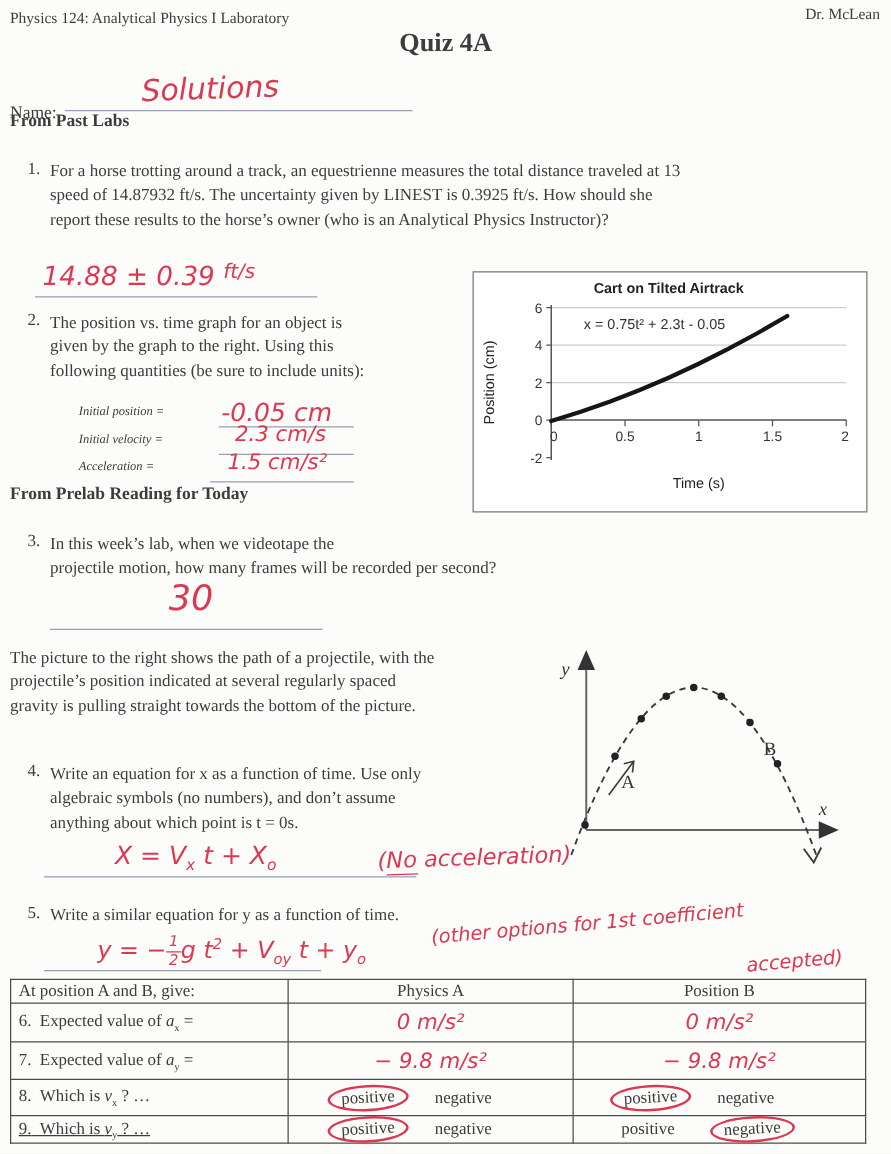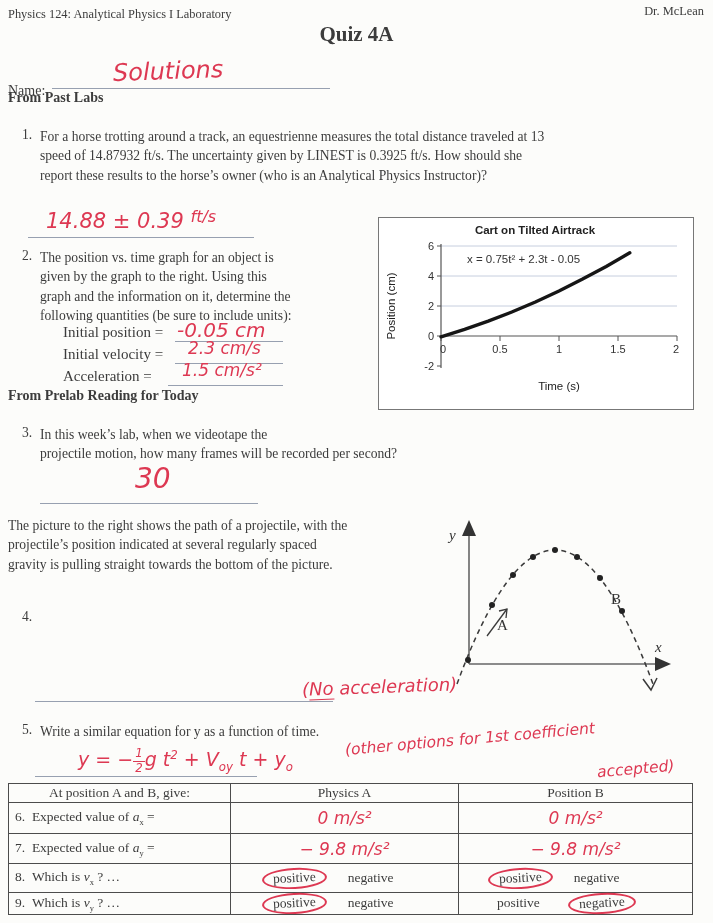--- a/index.html
+++ b/index.html
@@ -13,21 +13,21 @@
     font-family:"Liberation Serif",serif;color:var(--ink);overflow:hidden;
     margin:0 auto;
   }
   .abs{position:absolute;}
   .sans{font-family:"Liberation Sans",sans-serif;}
   .hw{font-family:"DejaVu Sans",sans-serif;font-style:italic;color:var(--red);white-space:nowrap;}
   .rule{position:absolute;height:1px;background:var(--rule);}
   .qline{font-size:13.6px;line-height:19.4px;white-space:nowrap;}
   .qnum{font-size:13.6px;}
   .heading{font-weight:bold;font-size:14px;}
-  .field-label{font-size:15px;white-space:nowrap;}
+  .field-label{font-size:10px;white-space:nowrap;font-style:italic;}
   table.ans{
     border-collapse:collapse;table-layout:fixed;
     font-size:13.5px;color:var(--ink);
   }
   table.ans td,table.ans th{
     border:1.3px solid #4c4c4c;padding:0 6px;font-weight:normal;
     vertical-align:middle;overflow:visible;
   }
   .circ{
     display:inline-block;border:2px solid var(--red);border-radius:50%;
@@ -53,31 +53,30 @@
   <div class="abs hw" style="left:113px;top:57px;font-size:24px;transform:rotate(-2deg);">Solutions</div>
 
   <div class="abs heading" style="left:8px;top:90px;">From Past Labs</div>
 
   <div class="abs qnum" style="left:22px;top:127px;">1.</div>
   <div class="abs" style="left:40px;top:127px;width:665px;">
     <div class="qline">For a horse trotting around a track, an equestrienne measures the total distance traveled at 13</div>
     <div class="qline">speed of 14.87932 ft/s.  The uncertainty given by LINEST is 0.3925 ft/s.  How should she</div>
     <div class="qline">report these results to the horse’s owner (who is an Analytical Physics Instructor)?</div>
   </div>
-  <div class="abs hw" style="left:46px;top:207px;font-size:21px;">
+  <div class="abs hw" style="left:34px;top:207px;font-size:21px;">
     <span>14.88 ± 0.39</span>
     <span style="font-size:16px;vertical-align:6px;">ft/s</span>
   </div>
   <div class="rule" style="left:28px;top:237px;width:226px;"></div>
 
   <div class="abs qnum" style="left:22px;top:248px;">2.</div>
   <div class="abs" style="left:40px;top:248px;width:340px;">
     <div class="qline">The position vs. time graph for an object is</div>
     <div class="qline">given by the graph to the right.  Using this</div>
-    <div class="qline">graph and the information on it, determine the</div>
     <div class="qline">following quantities (be sure to include units):</div>
   </div>
   <div class="abs field-label" style="left:63px;top:324px;">Initial position =</div>
   <div class="rule" style="left:175px;top:341px;width:108px;"></div>
   <div class="abs hw" style="left:177px;top:318px;font-size:20px;">-0.05 cm</div>
 
   <div class="abs field-label" style="left:63px;top:346px;">Initial velocity =</div>
   <div class="rule" style="left:175px;top:363px;width:108px;"></div>
   <div class="abs hw" style="left:188px;top:338px;font-size:17px;">2.3 cm/s</div>
 
@@ -171,20 +170,28 @@
       <polyline points="62,99 70,97 69,106" fill="none" stroke="#3a3a3a" stroke-width="1.3"></polyline>
 
       <text x="12" y="28" font-size="15" font-style="italic" font-family="Liberation Serif,serif" fill="#333">y</text>
       <text x="218" y="140" font-size="15" font-style="italic" font-family="Liberation Serif,serif" fill="#333">x</text>
       <text x="60" y="118" font-size="15" font-family="Liberation Serif,serif" fill="#333">A</text>
       <text x="174" y="92" font-size="15" font-family="Liberation Serif,serif" fill="#333">B</text>
     </svg>
   </div>
 
   <div class="abs qnum" style="left:22px;top:609px;">4.</div>
+  <div class="abs" style="left:40px;top:609px;width:420px;">
+    <div class="qline">Write an equation for x as a function of time.  Use only</div>
+    <div class="qline">algebraic symbols (no numbers), and don’t assume</div>
+    <div class="qline">anything about which point is t = 0s.</div>
+  </div>
+  <div class="abs hw" style="left:92px;top:672px;font-size:20px;">
+    <span>X = V</span><sub>x</sub><span> t + X</span><sub>o</sub>
+  </div>
   <div class="rule" style="left:35px;top:701px;width:298px;"></div>
   <div class="abs hw" style="left:302px;top:676px;font-size:18px;transform:rotate(-2deg);">
     <span>(</span><span style="border-bottom:1.6px solid var(--red);">No</span><span> acceleration)</span>
   </div>
 
   <div class="abs qnum" style="left:22px;top:722px;">5.</div>
   <div class="abs qline" style="left:40px;top:722px;">Write a similar equation for y as a function of time.</div>
   <div class="abs hw" style="left:78px;top:748px;font-size:19px;">
     <span>y = −</span><span class="frac"><span class="top">1</span><span class="bot">2</span></span><span>g t</span><sup>2</sup><span> + V</span><sub>oy</sub><span> t + y</span><sub>o</sub>
   </div>
@@ -193,40 +200,40 @@
   <div class="abs hw" style="left:597px;top:760px;font-size:15.5px;transform:rotate(-5deg);">accepted)</div>
 
   <table class="ans abs" style="left:8px;top:783px;width:684px;">
     <colgroup>
         <col style="width:222px">
         <col style="width:228px">
         <col style="width:234px">
       </colgroup>
     <tbody>
         <tr style="height:19px;">
-      <th style="text-align:center;">At position A and B, give:</th>
+      <th style="text-align:left;">At position A and B, give:</th>
       <th style="text-align:center;">Physics A</th>
       <th style="text-align:center;margin-left:38px;">Position B</th>
     </tr>
     <tr style="height:31px;">
       <td><span>6.</span>&nbsp;&nbsp;<span>Expected value of </span><i>a</i><sub>x</sub><span> =</span></td>
       <td style="text-align:center;"><span class="hw" style="font-size:17px;">0 m/s²</span></td>
       <td style="text-align:center;"><span class="hw" style="font-size:17px;">0 m/s²</span></td>
     </tr>
     <tr style="height:30px;">
       <td><span>7.</span>&nbsp;&nbsp;<span>Expected value of </span><i>a</i><sub>y</sub><span> =</span></td>
       <td style="text-align:center;"><span class="hw" style="font-size:17px;">− 9.8 m/s²</span></td>
       <td style="text-align:center;"><span class="hw" style="font-size:17px;">− 9.8 m/s²</span></td>
     </tr>
     <tr style="height:29px;">
       <td><span>8.</span>&nbsp;&nbsp;<span>Which is </span><i>v</i><sub>x</sub><span> ? …</span></td>
       <td style="padding-left:38px;"><span class="opt circ">positive</span><span class="opt" style="margin-left:28px;">negative</span></td>
       <td style="padding-left:36px;"><span class="opt circ">positive</span><span class="opt" style="margin-left:28px;">negative</span></td>
     </tr>
-    <tr style="height:21px;">
+    <tr style="height:21px;text-decoration:underline;">
       <td><span>9.</span>&nbsp;&nbsp;<span>Which is </span><i>v</i><sub>y</sub><span> ? …</span></td>
       <td style="padding-left:38px;"><span class="opt circ">positive</span><span class="opt" style="margin-left:28px;">negative</span></td>
       <td style="padding-left:38px;"><span class="opt">positive</span><span class="opt circ" style="margin-left:28px;">negative</span></td>
     </tr>
   </tbody>
     </table>
 
 </div>
 
 </body></html>

